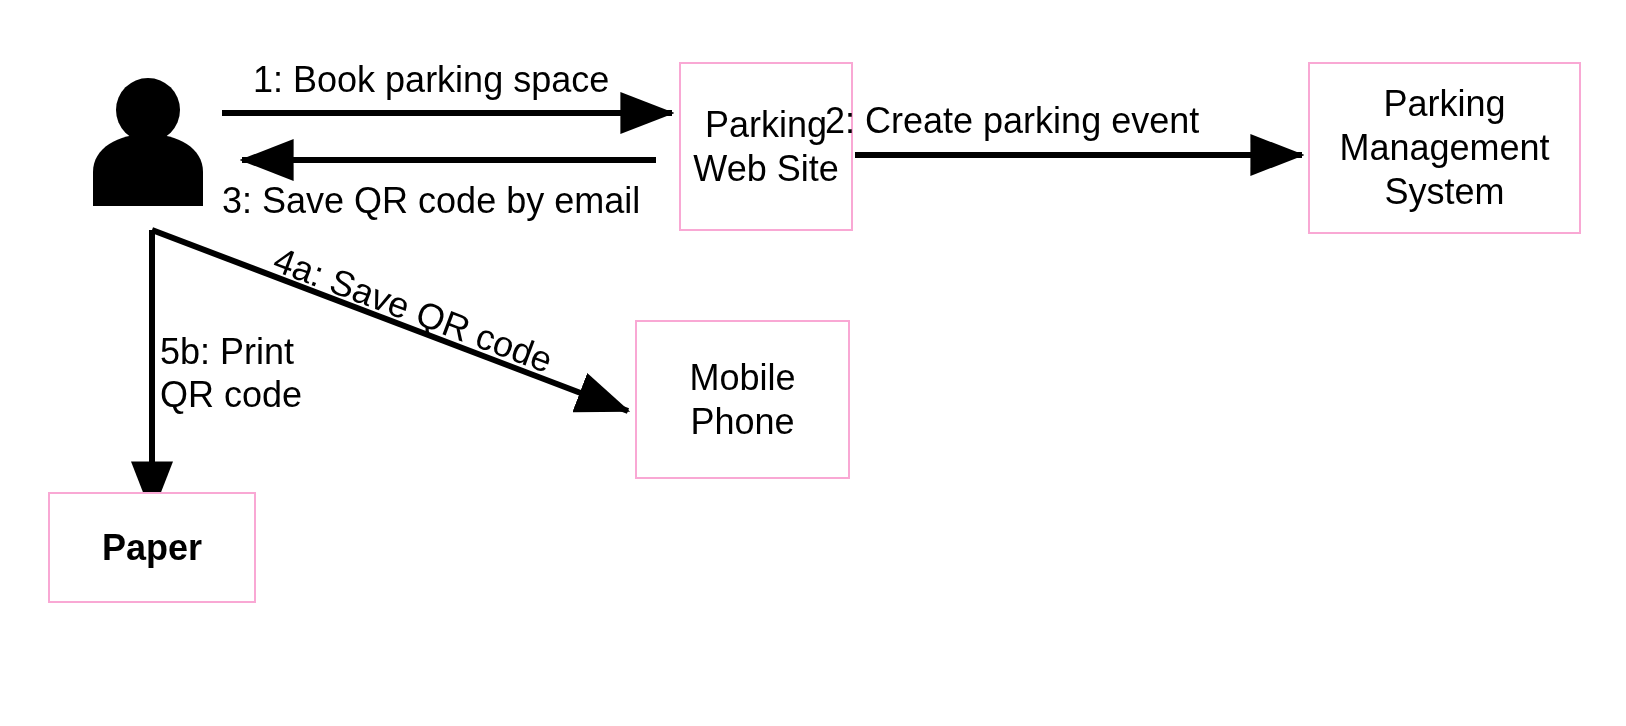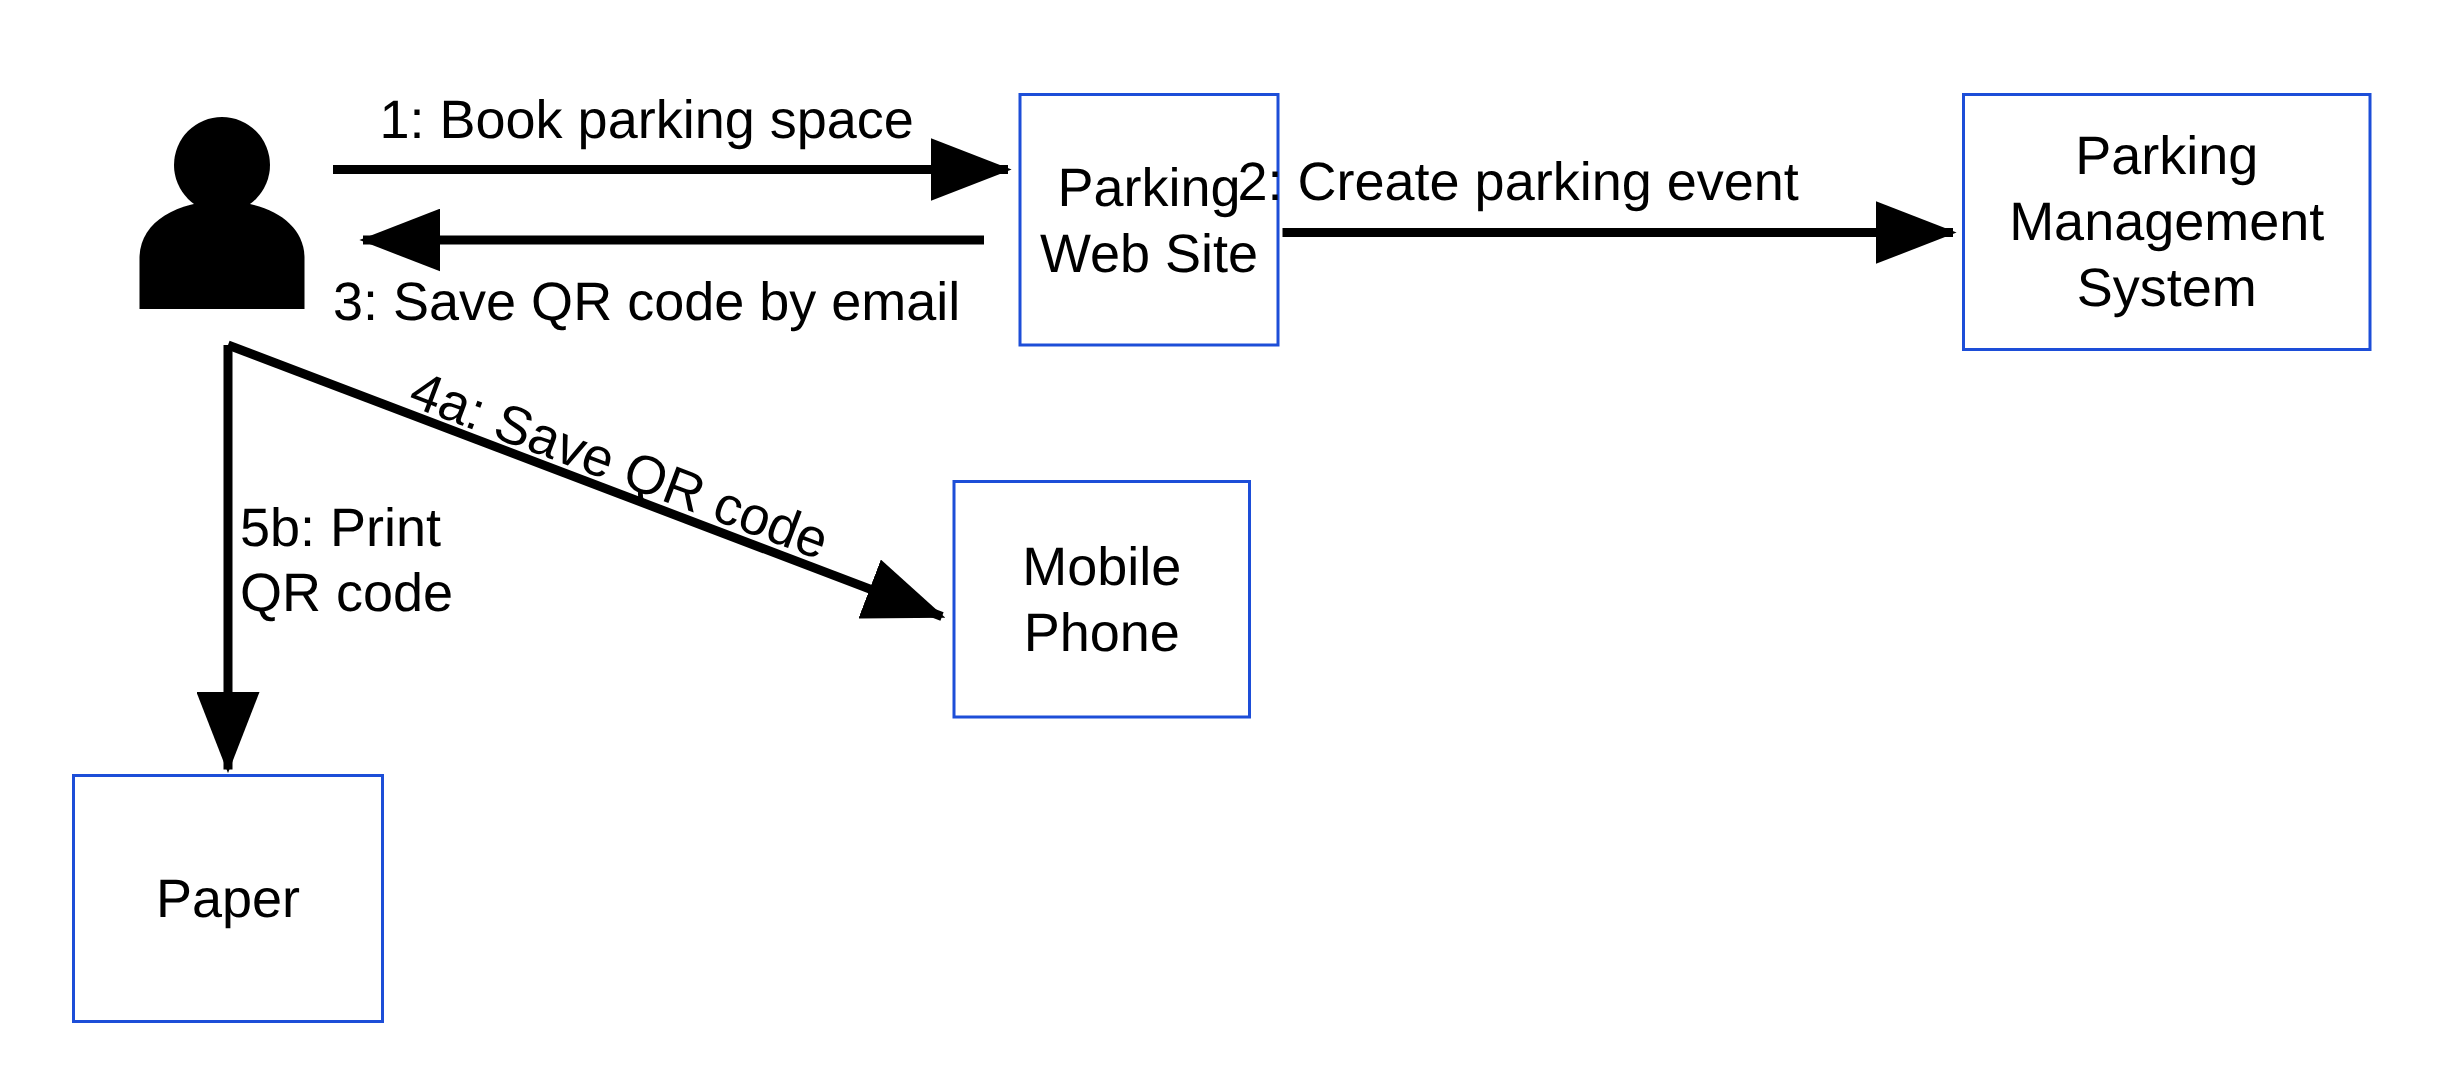--- a/index.html
+++ b/index.html
@@ -15,43 +15,43 @@
   #canvas {
     position: relative;
     width: 1626px;
     height: 726px;
     background: #ffffff;
     overflow: hidden;
   }
   .node-box {
     position: absolute;
     box-sizing: border-box;
-    border: 2px solid #1d4ed8;
+    border: 2px solid #f9a8d4;
     background: #ffffff;
     display: flex;
     align-items: center;
     justify-content: center;
     text-align: center;
     font-size: 36px;
     line-height: 1.22;
     color: #000000;
     white-space: pre-line;
     z-index: 3;
   }
   #box-parking-web-site {
     left: 679px; top: 62px; width: 174px; height: 169px;
   }
   #box-parking-management-system {
     left: 1308px; top: 62px; width: 273px; height: 172px;
   }
   #box-mobile-phone {
-    left: 635px; top: 320px; width: 199px; height: 159px;
+    left: 635px; top: 320px; width: 215px; height: 159px;
   }
   #box-paper {
-    left: 48px; top: 516px; width: 208px; height: 166px;
+    left: 48px; top: 492px; width: 208px; height: 111px; font-weight: bold;
   }
   .edge-label {
     position: absolute;
     font-size: 36px;
     line-height: 1.2;
     color: #000000;
     white-space: pre-line;
     z-index: 4;
   }
   #label-msg-1 { left: 253px; top: 58px; }

